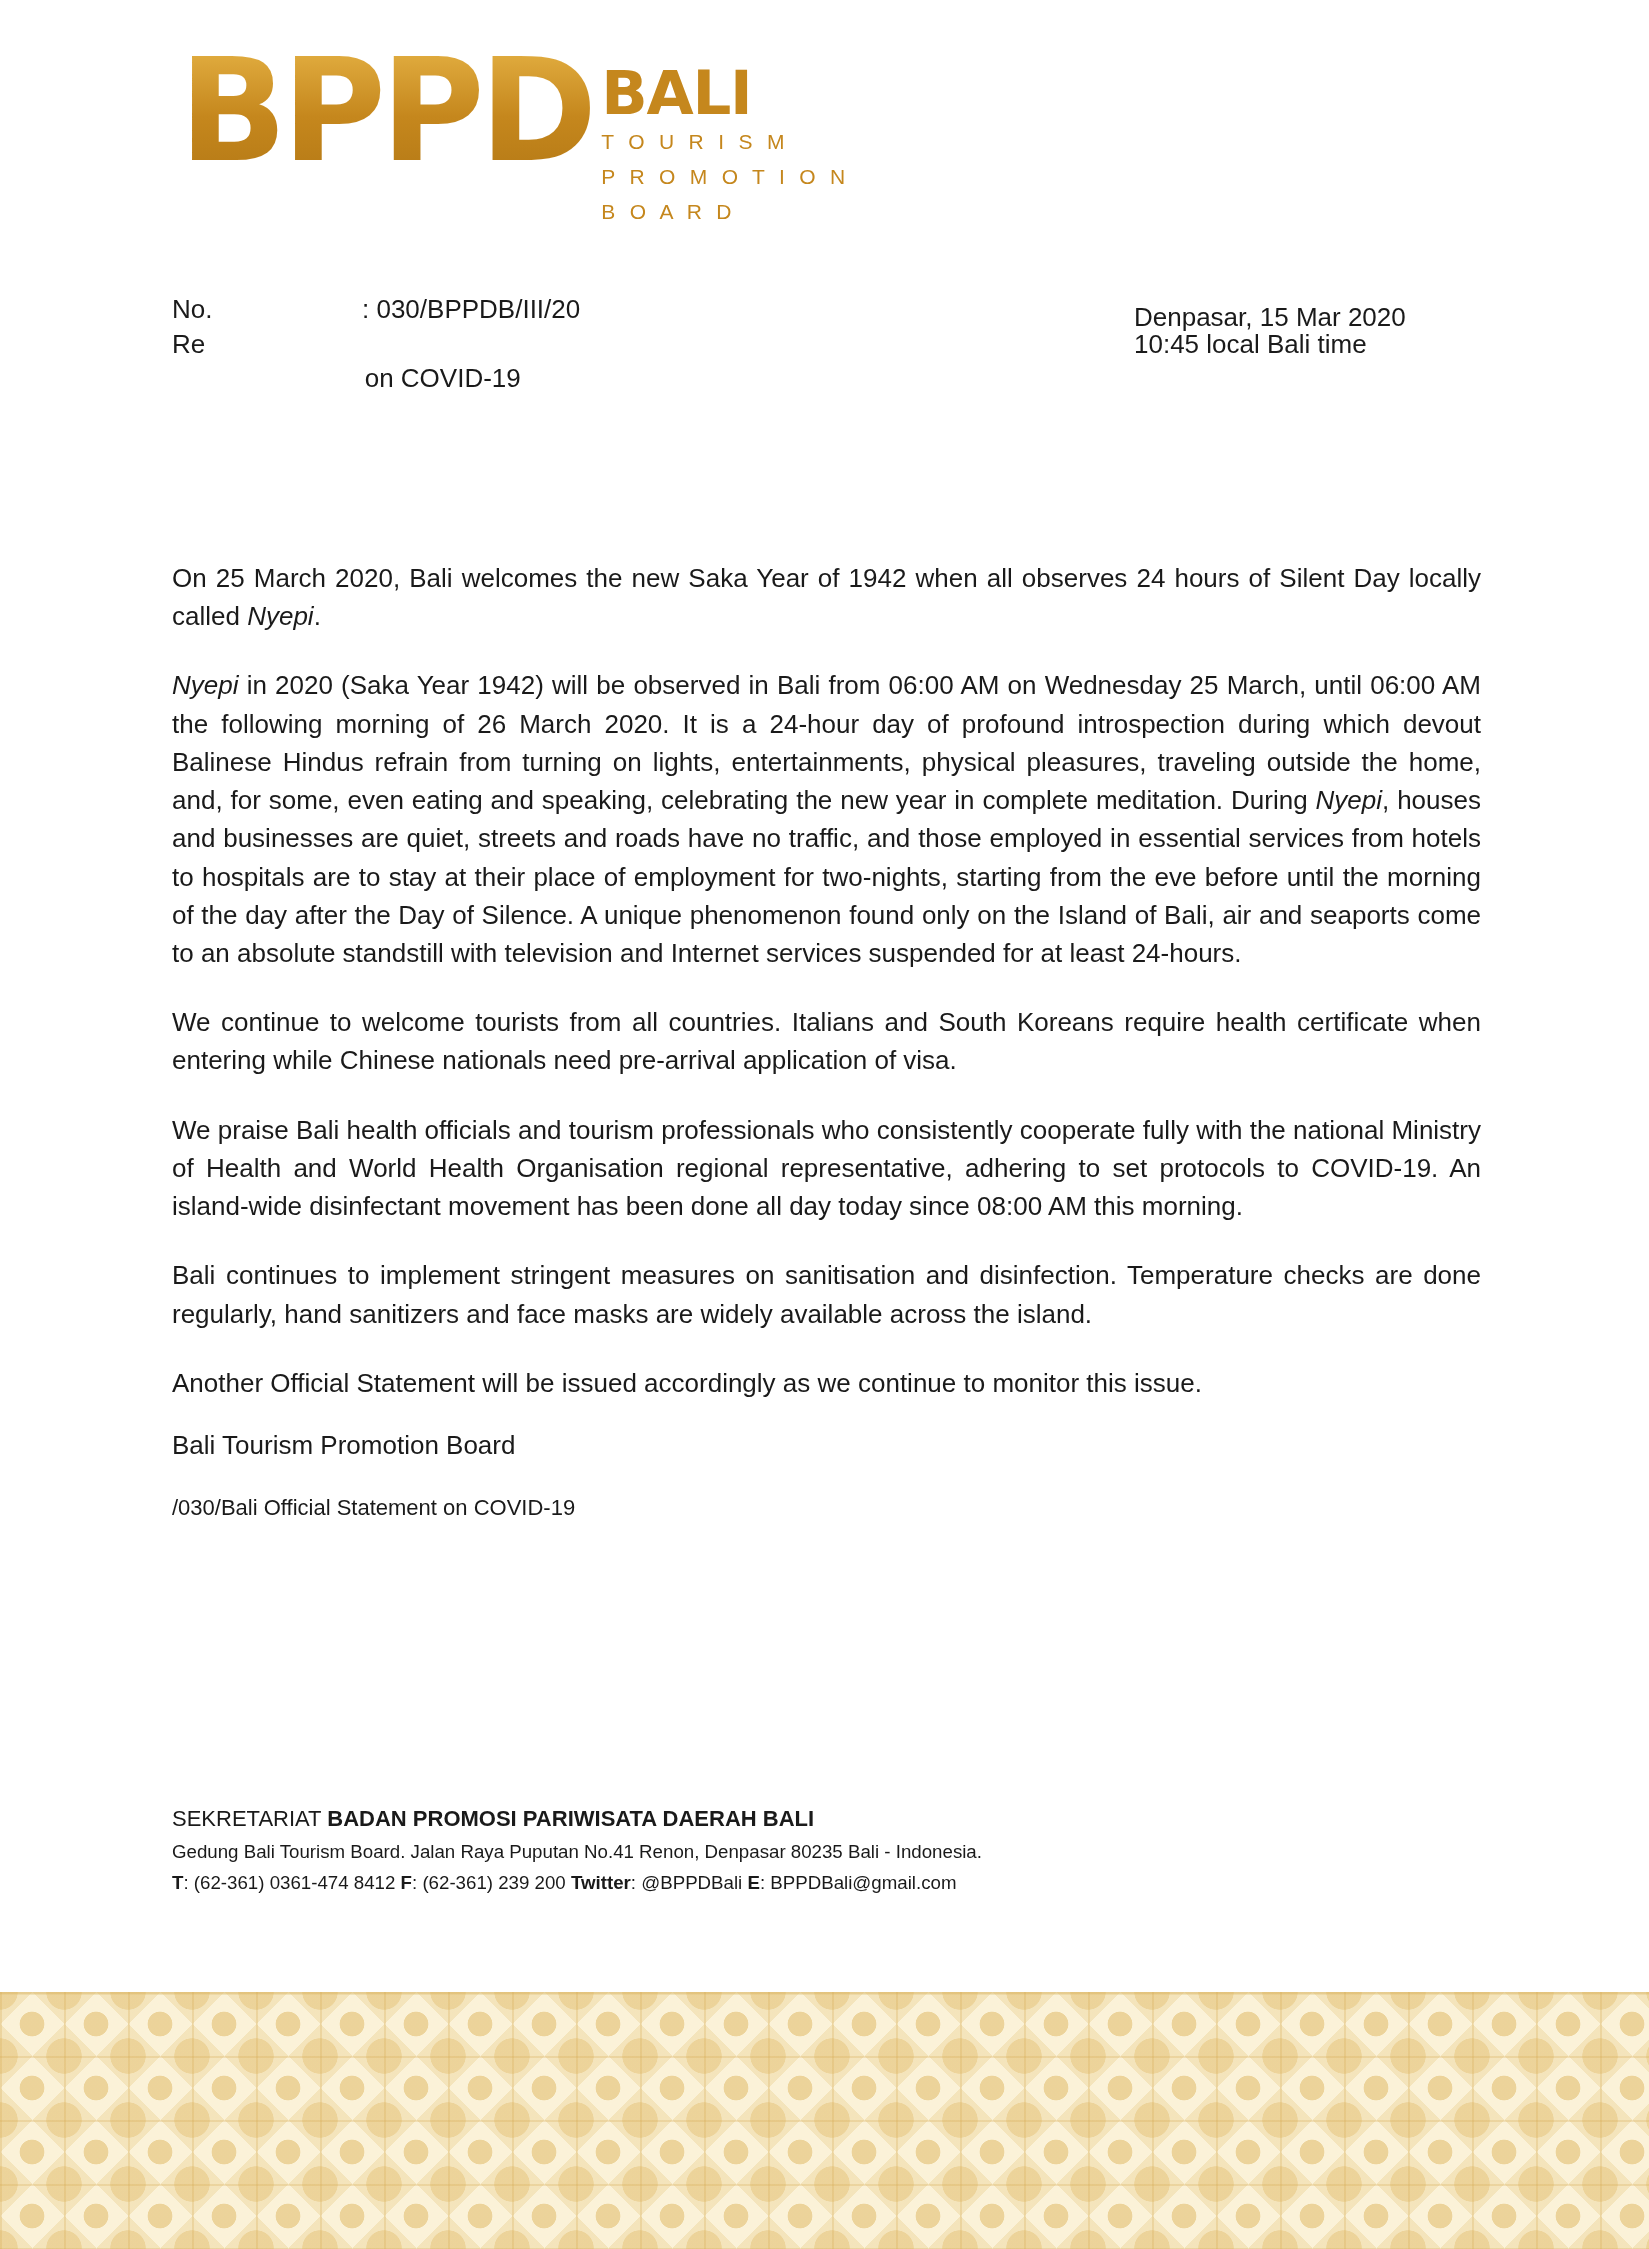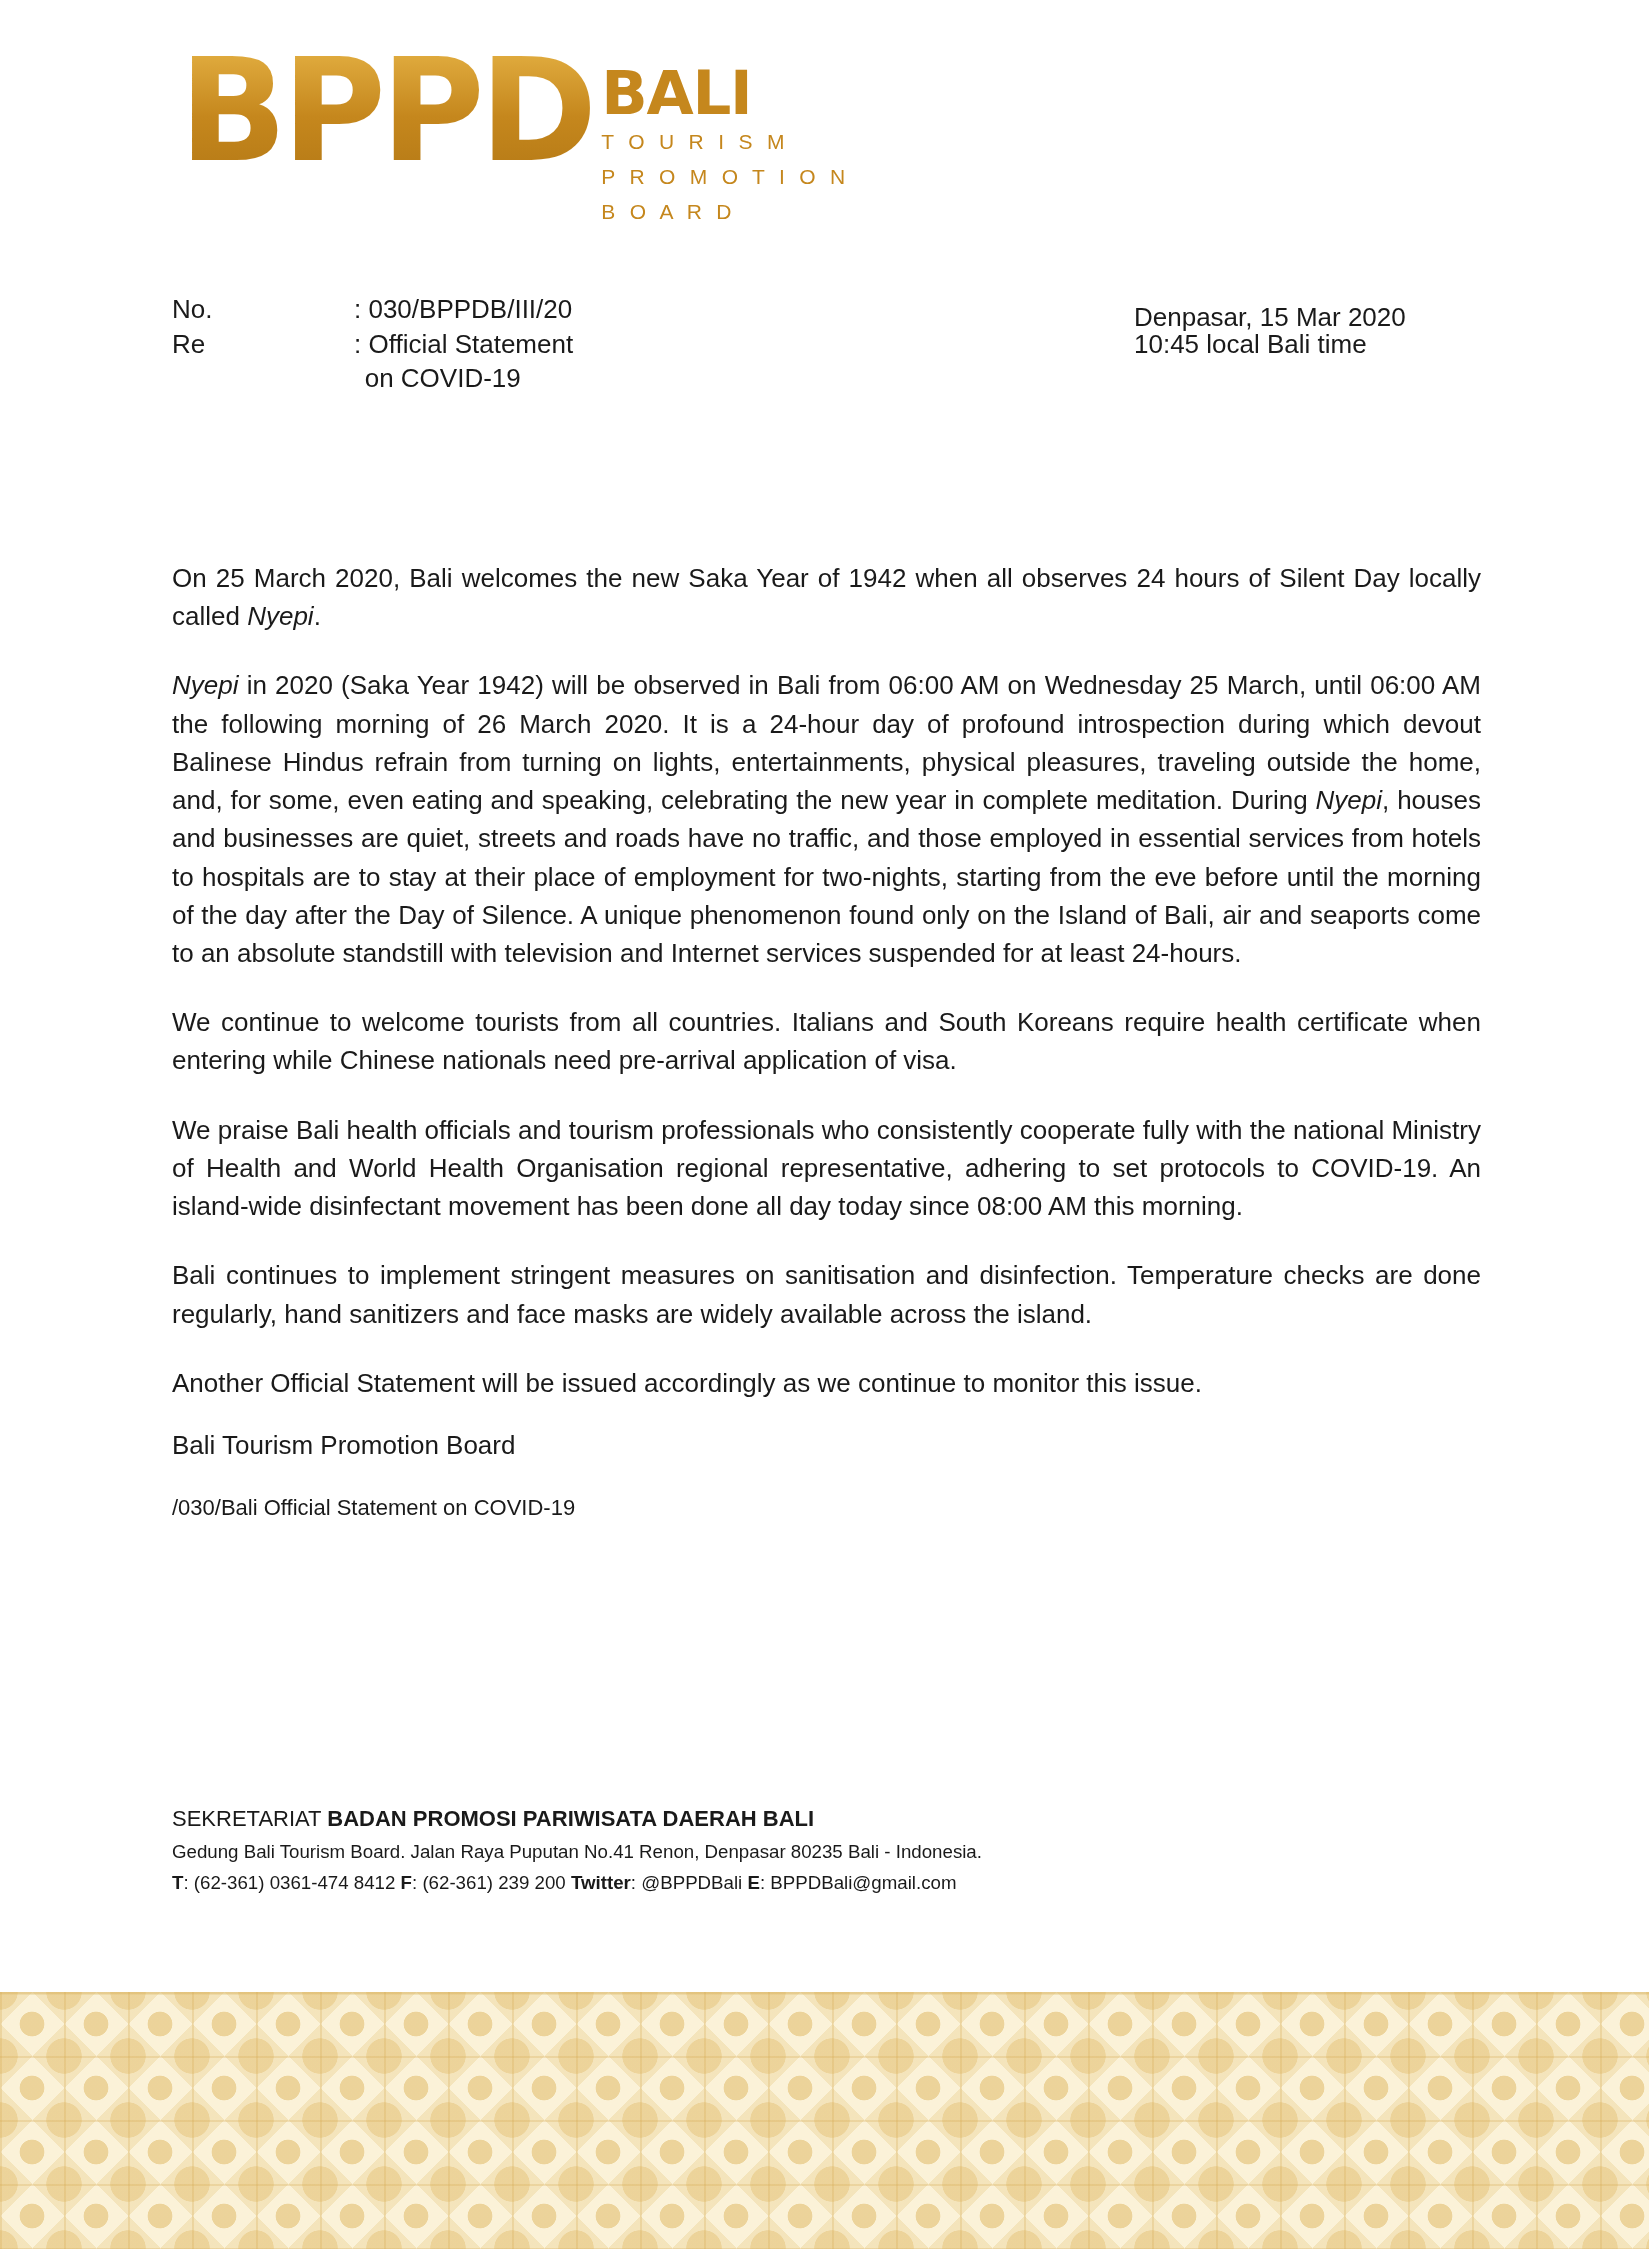--- a/index.html
+++ b/index.html
@@ -72,21 +72,21 @@
     top: 292px;
     width: 1309px;
     font-size: 26px;
     line-height: 1.33;
   }
   .meta-row {
     display: flex;
     align-items: flex-start;
   }
   .meta-label { width: 182px; flex: none; }
-  .meta-value { flex: 1; }
+  .meta-value { flex: 1; margin-left: 8px; }
   .meta-right {
     position: absolute;
     right: 0;
     top: 8px;
     text-align: left;
     width: 347px;
   }
   .meta-right-2 {
     position: absolute;
     right: 0;
@@ -192,21 +192,20 @@
     </div>
   </div>
 
   <div class="meta">
     <div class="meta-row">
       <div class="meta-label">No.</div>
       <div class="meta-value">: 030/BPPDB/III/20</div>
     </div>
     <div class="meta-row">
       <div class="meta-label">Re</div>
-      <div class="meta-value">: Official Statement</div>
     </div>
     <div class="meta-cont">on COVID-19</div>
     <div class="meta-right">Denpasar, 15 Mar  2020</div>
     <div class="meta-right-2">10:45 local Bali time</div>
   </div>
 
   <div class="body-copy">
     <p><span>On 25 March 2020, Bali welcomes the new Saka Year of 1942 when all observes 24 hours of Silent Day locally called </span><em>Nyepi</em><span>.</span></p>
 
     <p><em>Nyepi</em><span> in 2020 (Saka Year 1942) will be observed in Bali from 06:00 AM on Wednesday 25 March, until 06:00 AM the following morning of 26 March 2020. It is a 24-hour day of profound introspection during which devout Balinese Hindus refrain from turning on lights, entertainments, physical pleasures, traveling outside the home, and, for some, even eating and speaking, celebrating the new year in complete meditation. During </span><em>Nyepi</em><span>, houses and businesses are quiet, streets and roads have no traffic, and those employed in essential services from hotels to hospitals are to stay at their place of employment for two-nights, starting from the eve before until the morning of the day after the Day of Silence. A unique phenomenon found only on the Island of Bali, air and seaports come to an absolute standstill with television and Internet services suspended for at least 24-hours.</span></p>

